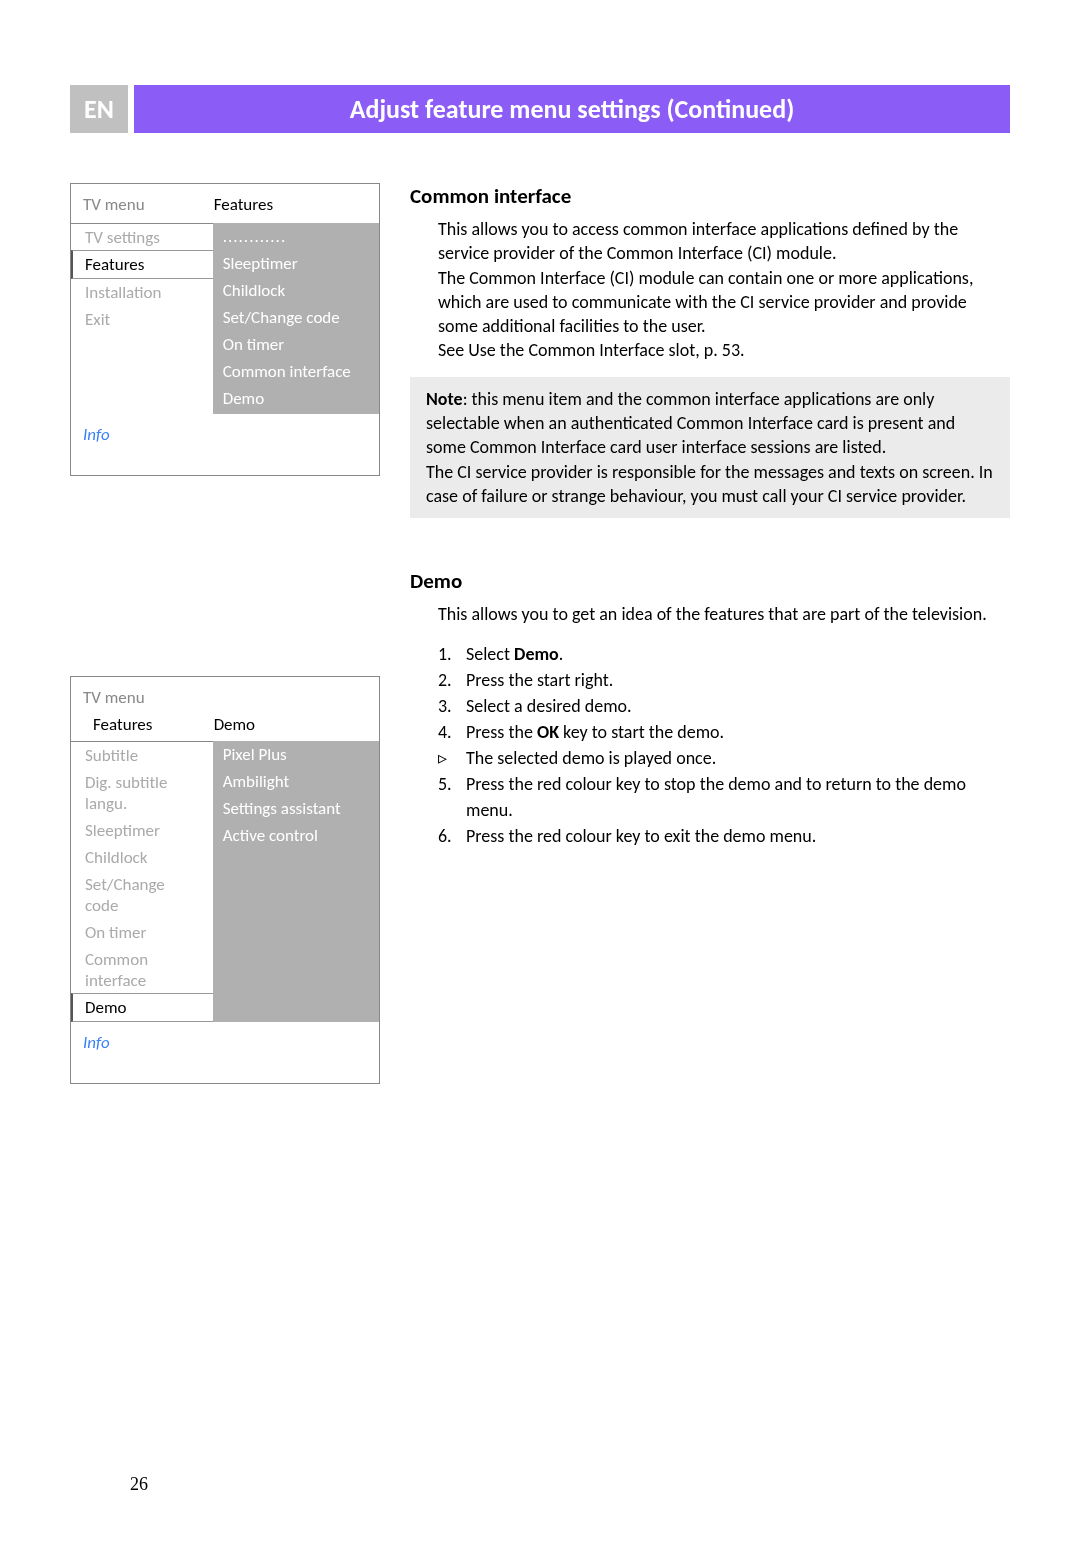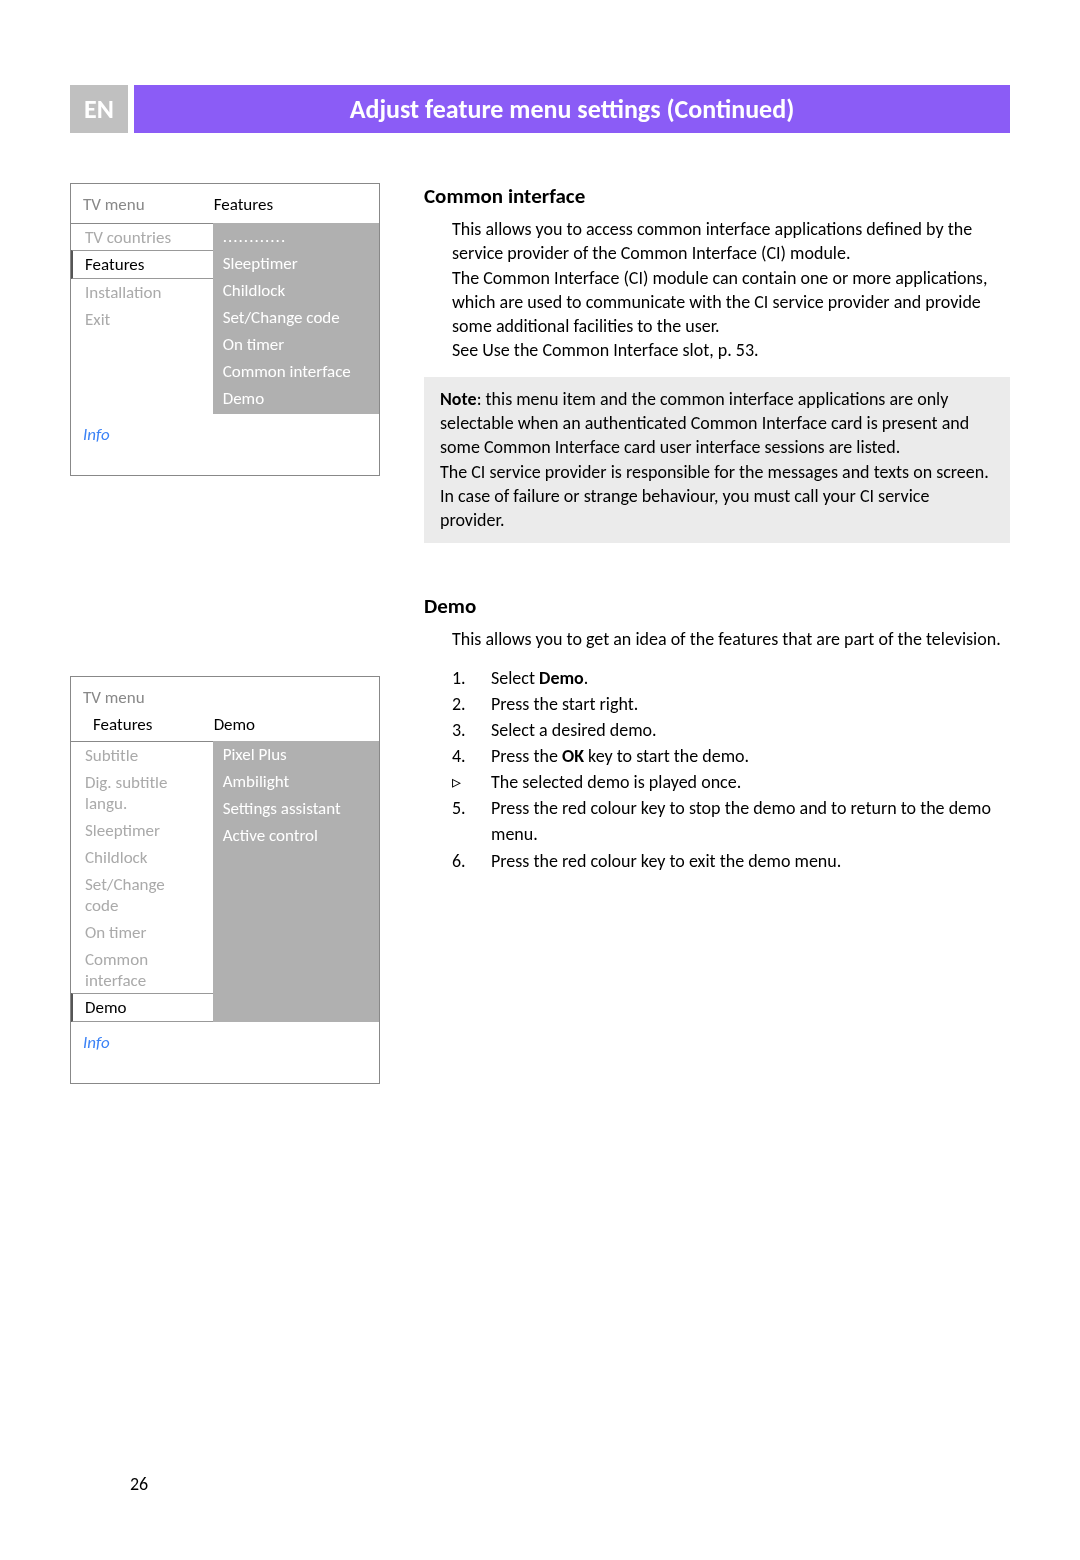--- a/index.html
+++ b/index.html
@@ -36,21 +36,21 @@
     font-weight: bold;
     font-size: 26px;
     flex: 1;
     display: flex;
     align-items: center;
     justify-content: center;
     padding: 8px 0;
   }
   .columns {
     display: flex;
-    gap: 44px;
+    gap: 30px;
     justify-content: center;
   }
   .left-col {
     width: 310px;
     flex-shrink: 0;
   }
   .right-col {
     flex: 1;
   }
 
@@ -137,27 +137,28 @@
     font-size: 18px;
     line-height: 1.45;
   }
   .steps .step {
     display: flex;
   }
   .steps .num {
     width: 28px;
     flex-shrink: 0;
   }
-  .steps .txt { flex: 1; margin-left: 11px; }
+  .steps .txt { flex: 1; }
   .tri { font-family: sans-serif; }
   .page-num {
     position: absolute;
     bottom: 65px;
     left: 130px;
     font-size: 18px;
+    font-family: Liberation Serif, serif;
   }
   b { font-weight: bold; }
 </style>
 </head>
 <body>
 
 <div class="page">
   <div class="header-row">
     <div class="lang-badge">EN</div>
     <div class="title-bar">Adjust feature menu settings  (Continued)</div>
@@ -166,21 +167,21 @@
   <div class="columns">
     <div class="left-col">
 
       <div class="menu-box">
         <div class="menu-header">
           <div class="hl">TV menu</div>
           <div class="hr">Features</div>
         </div>
         <div class="menu-body">
           <div class="menu-left-list" id="menu1-left">
-              <div class="mrow sunken">TV countries</div>
+              <div class="mrow sunken">TV settings</div>
               <div class="mrow selected">Features</div>
               <div class="mrow sunken">Installation</div>
               <div class="mrow sunken">Exit</div>
               <div class="mrow">&nbsp;</div>
               <div class="mrow">&nbsp;</div>
               <div class="mrow">&nbsp;</div>
             </div>
           <div class="menu-right-list" id="menu1-right">
               <div class="mrow dots">............</div>
               <div class="mrow">Sleeptimer</div>

